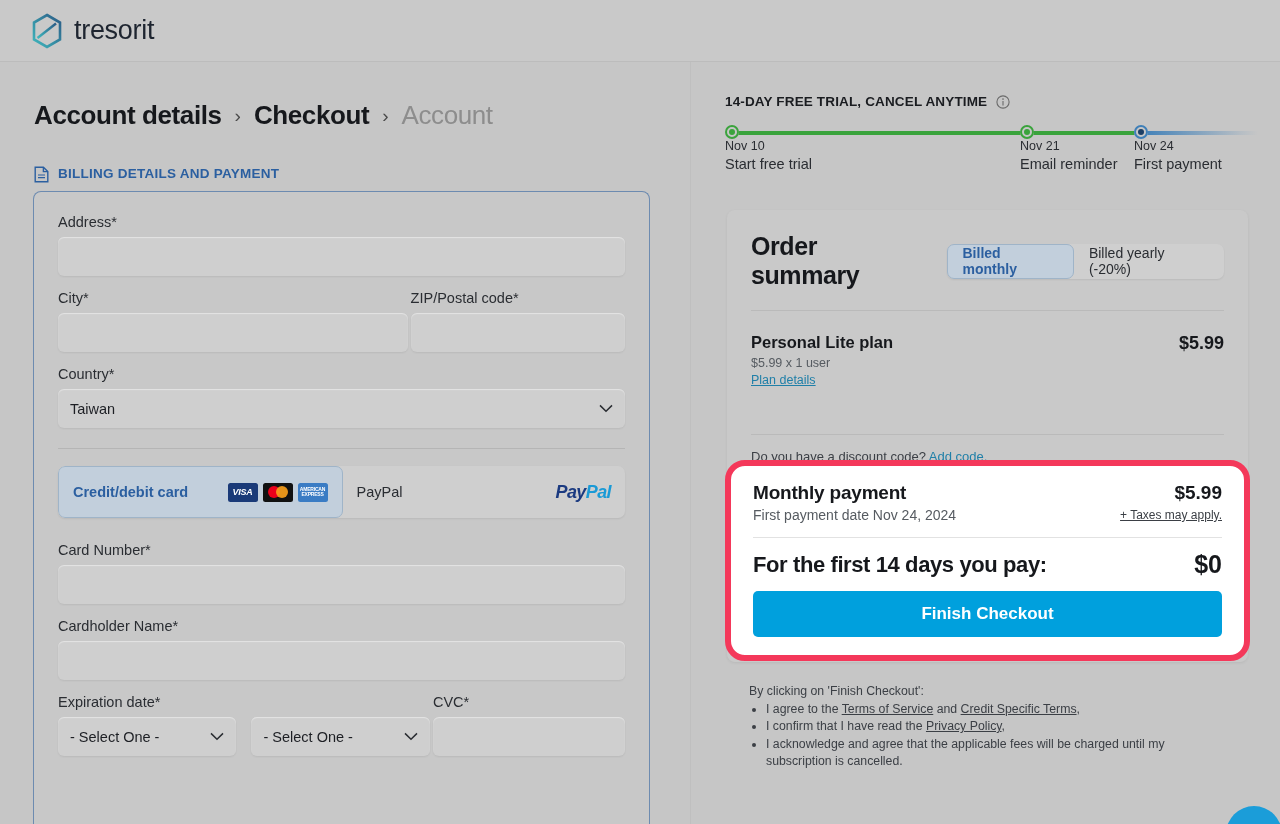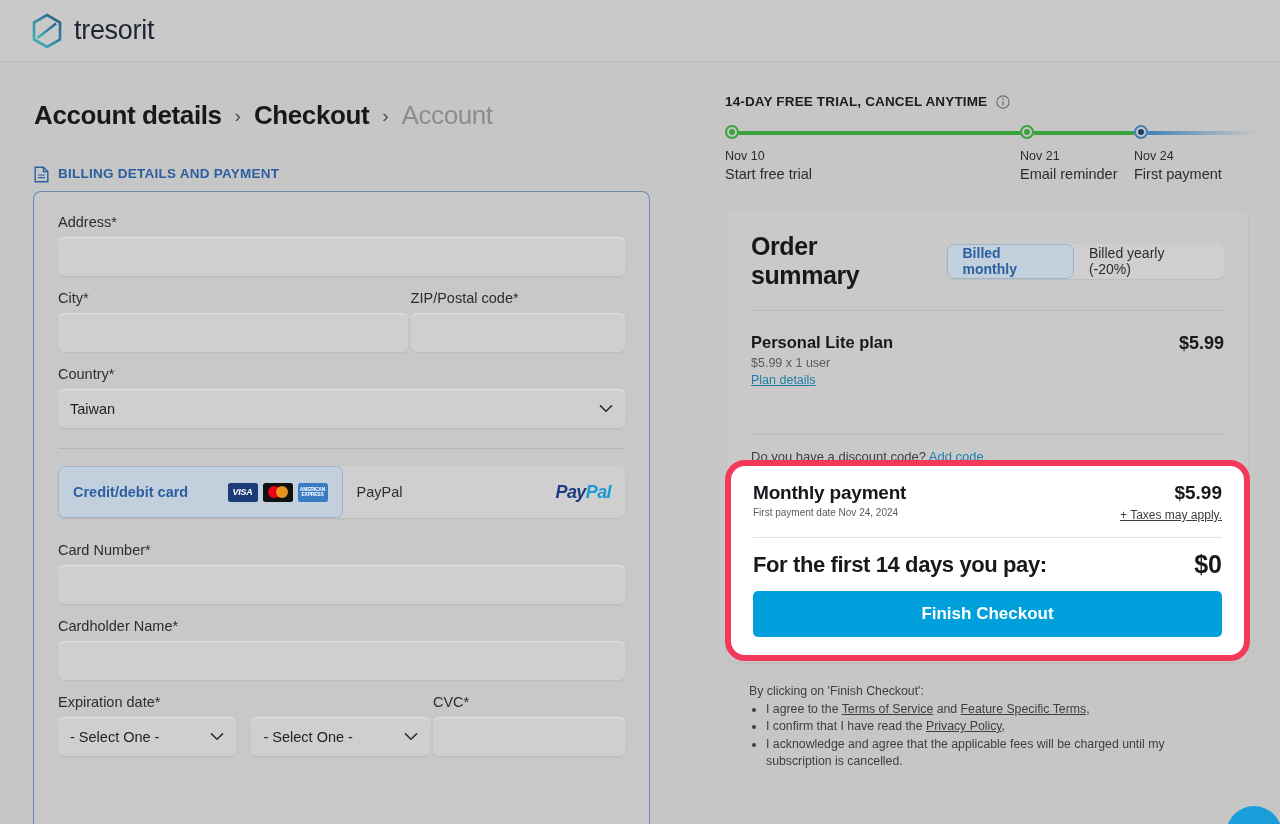--- a/index.html
+++ b/index.html
@@ -89,21 +89,21 @@
 
   .timeline { position: absolute; left: 34px; top: 63px; width: 533px; height: 64px; }
   .tl-seg-g { position: absolute; top: 6px; height: 4px; background: #3aa33c; border-radius: 2px; }
   .tl-seg-fade { position: absolute; top: 6px; height: 4px;
                  background: linear-gradient(90deg, #3e7fb8 0%, rgba(62,127,184,0.12) 85%, rgba(62,127,184,0) 100%); }
   .tl-node { position: absolute; top: 0px; width: 14px; height: 14px; border-radius: 50%; background: #c6c6c6; }
   .tl-node .ring { position: absolute; inset: 0; border-radius: 50%; border: 2px solid #3aa33c; }
   .tl-node .dot { position: absolute; left: 4px; top: 4px; width: 6px; height: 6px; border-radius: 50%; background: #3aa33c; }
   .tl-node.blue .ring { border-color: #3e7fb8; }
   .tl-node.blue .dot { background: #1c3f66; }
-  .tl-lbl { position: absolute; top: 22px; font-size: 13px; color: #2a2d32; line-height: 18px; white-space: nowrap; }
+  .tl-lbl { position: absolute; top: 12px; font-size: 13px; color: #2a2d32; line-height: 18px; white-space: nowrap; }
   .tl-lbl .d { font-size: 12.5px; }
   .tl-lbl .t { font-size: 14.5px; }
 
   
   .summary-card {
     position: absolute; left: 727px; top: 210px; width: 521px; height: 452px;
     background: #c9c9c9; border-radius: 8px;
     box-shadow: 0 1px 3px rgba(0,0,0,0.07);
   }
   .sum-inner { padding: 22px 24px 0 24px; }
@@ -122,21 +122,21 @@
   .discount { font-size: 13px; color: #3b3f45; padding-top: 14px; }
   .discount a { color: #1f7fa8; text-decoration: underline; }
 
   
   .highlight-box {
     position: absolute; left: 725px; top: 460px; width: 525px; height: 201px;
     border: 6px solid #f4385a; border-radius: 20px; background: #ffffff; padding: 16px 22px 0 22px;
   }
   .hl-row { display: flex; justify-content: space-between; align-items: flex-start; }
   .hl-title { font-size: 19px; font-weight: bold; color: #16181c; letter-spacing: -0.2px; }
-  .hl-sub { font-size: 10px; color: #565b61; margin-top: 3px; }
+  .hl-sub { font-size: 14px; color: #565b61; margin-top: 3px; }
   .hl-amt { font-size: 19px; font-weight: bold; color: #16181c; }
   .hl-tax { font-size: 12px; color: #3b3f45; text-decoration: underline; margin-top: 4px; display: inline-block; }
   .hl-div { height: 1px; background: #e2e2e2; margin-top: 14px; }
   .hl-row2 { display: flex; justify-content: space-between; align-items: center; margin-top: 12px; }
   .hl-big { font-size: 22px; font-weight: bold; color: #16181c; letter-spacing: -0.4px; }
   .hl-big2 { font-size: 25px; font-weight: bold; color: #16181c; }
   .finish-btn {
     margin-top: 12px; width: 100%; height: 46px; background: #00a0dd; border: none; border-radius: 5px;
     color: #fff; font-size: 17px; font-weight: bold; font-family: "Liberation Sans", sans-serif; cursor: pointer;
     display: flex; align-items: center; justify-content: center;
@@ -364,21 +364,21 @@
     <div class="hl-row2">
       <span class="hl-big">For the first 14 days you pay:</span>
       <span class="hl-big2">$0</span>
     </div>
     <button class="finish-btn">Finish Checkout</button>
   </div>
 
   <div class="terms">
     <div>By clicking on 'Finish Checkout':</div>
     <ul>
-      <li><span>I agree to the </span><u>Terms of Service</u><span> and </span><u>Feature Specific Terms</u><span>,</span></li>
+      <li><span>I agree to the </span><u>Terms of Service</u><span> and </span><u>Credit Specific Terms</u><span>,</span></li>
       <li><span>I confirm that I have read the </span><u>Privacy Policy</u><span>,</span></li>
       <li>I acknowledge and agree that the applicable fees will be charged until my subscription is cancelled.</li>
     </ul>
   </div>
 
   <div class="chat-bubble"></div>
 
 </div>
 
 </body></html>

